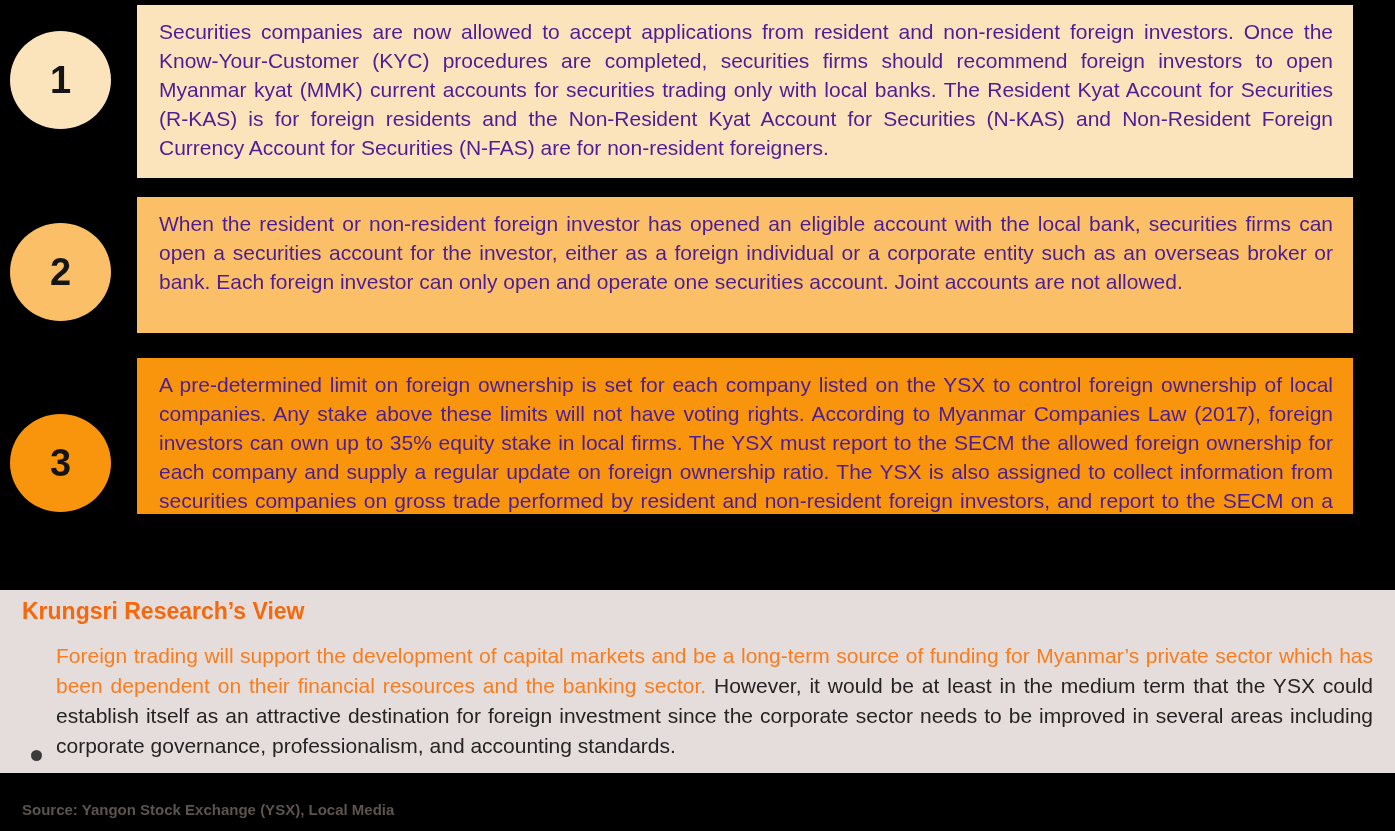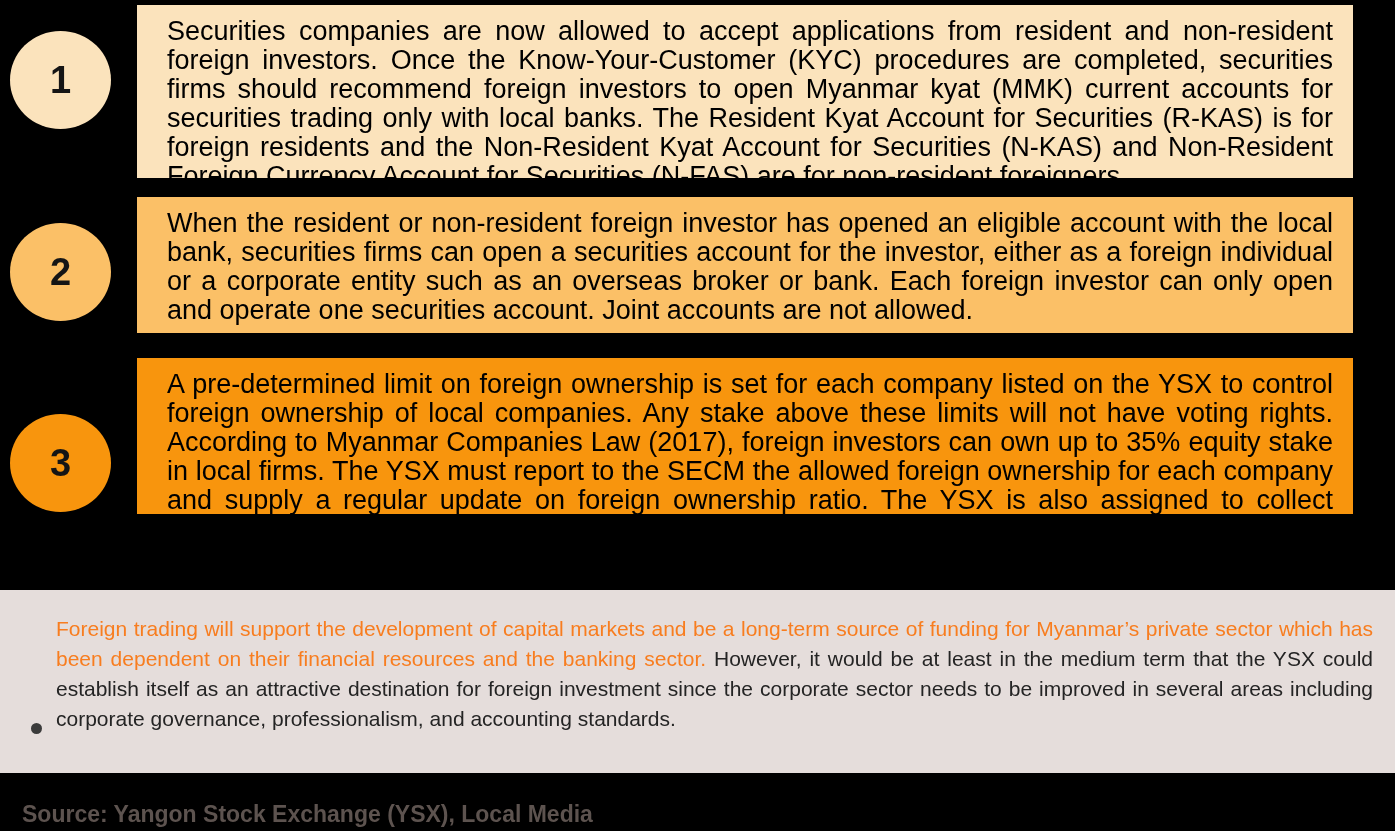--- a/index.html
+++ b/index.html
@@ -21,21 +21,21 @@
   #circle-1 { top:31px; }
   #circle-2 { top:223px; }
   #circle-3 { top:414px; }
 
   
   .box {
     position:absolute; left:137px; width:1216px;
     padding:12px 20px 0 22px; overflow:hidden;
   }
   .box p {
-    font-size:27px; line-height:29px; text-align:justify; color:#000000;margin-left:8px;
+    font-size:21px; line-height:29px; text-align:justify; color:#4c1d95;
   }
   #box-1 { top:5px;   height:173px; }
   #box-2 { top:197px; height:136px; }
   #box-3 { top:358px; height:156px; }
 
   
   .view {
     position:absolute; left:0; top:590px; width:1395px; height:183px;
     padding:8px 22px 0 22px;
   }
@@ -46,21 +46,21 @@
     background:#3b3b3b; margin:10px 14px 0 9px;
   }
   .bullet-row p {
     font-size:21px; line-height:30px; text-align:justify;
     color:#242424; width:1318px;
   }
 
   
   .footer-text {
     position:absolute; left:22px; top:801px;
-    font-size:23px; font-weight:bold;
+    font-size:15px; font-weight:bold;
   }
 </style>
 </head>
 <body>
 
 <div class="canvas">
 
   <div class="circle" id="circle-1" style="background: rgb(251, 227, 188);">
     <span class="num">1</span>
   </div>
@@ -76,20 +76,21 @@
   </div>
 
   <div class="circle" id="circle-3" style="background: rgb(248, 149, 13);">
     <span class="num">3</span>
   </div>
   <div class="box" id="box-3" style="background: rgb(248, 149, 13);">
     <p>A pre-determined limit on foreign ownership is set for each company listed on the YSX to control foreign ownership of local companies. Any stake above these limits will not have voting rights. According to Myanmar Companies Law (2017), foreign investors can own up to 35% equity stake in local firms. The YSX must report to the SECM the allowed foreign ownership for each company and supply a regular update on foreign ownership ratio. The YSX is also assigned to collect information from securities companies on gross trade performed by resident and non-resident foreign investors, and report to the SECM on a monthly basis.</p>
   </div>
 
   <section class="view" style="background: rgb(229, 221, 219);">
+    <h2 style="color: rgb(245, 104, 13);">Krungsri Research’s View</h2>
     <div class="bullet-row">
       <span class="dot"></span>
       <p><span style="color: rgb(248, 125, 31);">Foreign trading will support the development of capital markets and be a long-term source of funding for Myanmar’s private sector which has been dependent on their financial resources and the banking sector.</span><span> However, it would be at least in the medium term that the YSX could establish itself as an attractive destination for foreign investment since the corporate sector needs to be improved in several areas including corporate governance, professionalism, and accounting standards.</span></p>
     </div>
   </section>
 
   <span class="footer-text" style="color: rgb(93, 83, 79);">Source: Yangon Stock Exchange (YSX), Local Media</span>
 
 </div>
 

